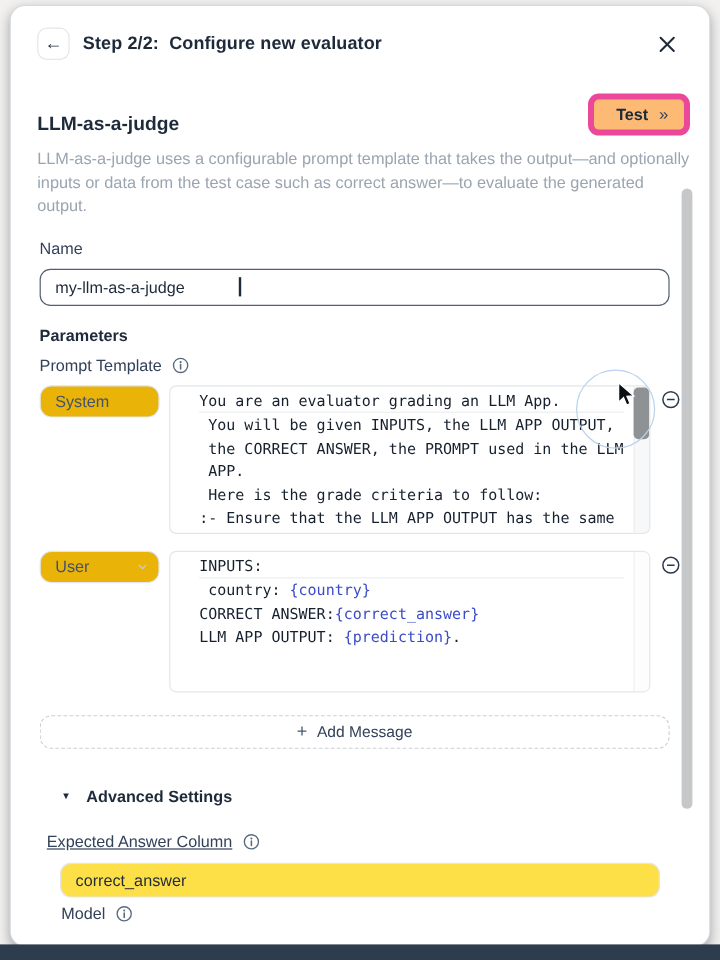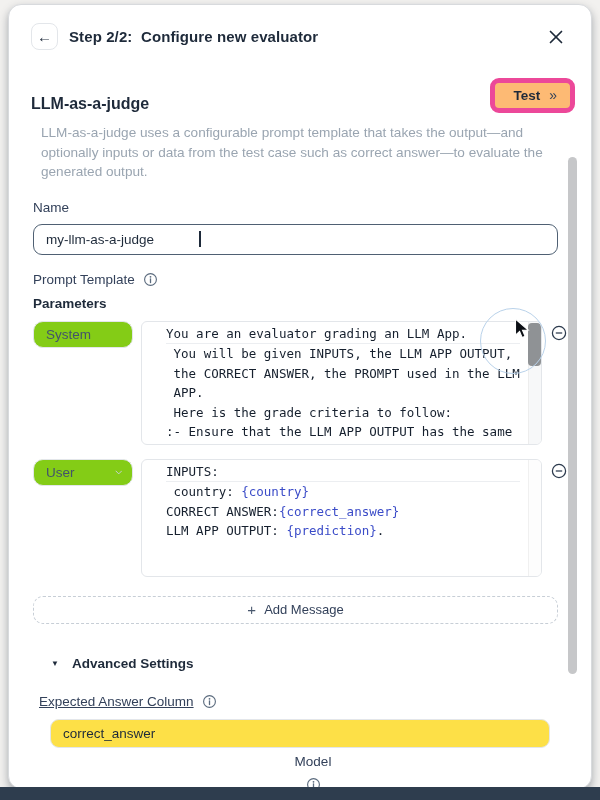--- a/index.html
+++ b/index.html
@@ -39,41 +39,41 @@
   .eval-header{ display:flex; align-items:flex-end; justify-content:space-between; margin:0 0 10px 6px; }
   .eval-title{ font-size:16px; font-weight:700; color:#1e2a3a; }
   .test-btn{
     display:flex; align-items:center; gap:9px;
     border:5px solid #ec4899; border-radius:9px; background:#fdba74;
     padding:4px 13px 5px 18px; font-size:13.5px; font-weight:600; color:#1e2a3a;
     cursor:pointer;
   }
   .test-chev{ font-size:14px; color:#33435a; font-weight:400; }
   .eval-desc{
-    margin-left:16px; max-width:545px;
+    margin-left:6px; max-width:545px;
     font-size:13.6px; line-height:19.5px; color:#9aa5b1; margin-bottom:18px;
   }
   
   .field-label{ font-size:13.5px; color:#33415a; margin:0 0 9px 8px; display:flex; align-items:center; gap:8px; }
   .label-bold{ font-weight:700; color:#1e2a3a; }
   .text-input{
     height:31px; border:1.5px solid #4f6073; border-radius:9px;
     display:flex; align-items:center; padding:0 12px;
     font-size:13.5px; color:#1e2a3a; margin:0 17px 17px 8px; background:#fff;gap:44px;
   }
   .caret{ display:inline-block; width:1.5px; height:16px; background:#1e2a3a; margin-left:1px; }
   .section-label{ margin:0 0 10px 8px; }
   
   .info-ic{ display:inline-flex; cursor:pointer; }
   
   .msg-row{ display:flex; align-items:flex-start; margin:0 8px 14px 8px; }
   .role-select{
     width:100px; height:27px; border:1px solid #e3e6ea; border-radius:10px;
     display:flex; align-items:center; justify-content:space-between;
-    padding:0 10px 0 12px; font-size:13.5px; color:#43536b; background:#84cc16;
+    padding:0 10px 0 12px; font-size:13.5px; color:#43536b; background:#eab308;
     cursor:pointer; flex:none;gap:40px;
   }
   .msg-box{
     flex:1; margin-left:8px; height:124px; border:1px solid #e3e6ea; border-radius:6px;
     position:relative; overflow:hidden; background:#fff; cursor:text;padding-left:16px;
   }
   .msg-box.user{ height:118px; }
   .msg-lines{
     font-family:"DejaVu Sans Mono", monospace; font-size:12.5px; line-height:19.5px;
     color:#16202e; padding:2px 21px 0 8px; white-space:pre;
@@ -104,21 +104,21 @@
     font-size:13.5px; font-weight:600; color:#1e2a3a; cursor:pointer;
   }
   .tri-ic{ font-size:8px; color:#1e2a3a; }
   .adv-label{ margin:23px 0 10px 14px;text-decoration:underline; }
   .adv-input{
     height:29px; border:1px solid #e3e6ea; border-radius:9px;
     display:flex; align-items:center; padding:0 12px;
     font-size:13.5px; color:#1e2a3a; margin:0 25px 6px 25px; background:#fde047;
     width:auto;
   }
-  .model-label{ margin:0 0 0 26px;flex-direction:column; }
+  .model-label{ margin:0 0 0 26px; }
   
   .modal-footer{
     display:flex; align-items:center; justify-content:flex-end; gap:27px;
     margin:21px 3px 0 0;
   }
   .reset-btn{
     background:none; border:none; font-size:14px; color:#33415a;
     font-family:inherit; cursor:pointer; padding:6px 4px;
   }
   .save-btn{
@@ -165,34 +165,34 @@
     </button>
   </div>
 
   <p class="eval-desc">LLM-as-a-judge uses a configurable prompt template that takes the output—and optionally inputs or data from the test case such as correct answer—to evaluate the generated output.</p>
 
   <div class="field-label">Name</div>
   <div class="text-input">
     <span>my-llm-as-a-judge</span>
       <span class="caret"></span>
   </div>
+
+  <div class="field-label label-bold section-label">Parameters</div>
 
   <div class="field-label">
     <span>Prompt Template</span>
     <span class="info-ic">
       <svg width="15" height="15" viewBox="0 0 16 16">
         <circle cx="8" cy="8" r="6.3" fill="none" stroke="#5b6b7e" stroke-width="1.2"></circle>
         <circle cx="8" cy="5.1" r="0.95" fill="#5b6b7e"></circle>
         <line x1="8" y1="7.3" x2="8" y2="11.2" stroke="#5b6b7e" stroke-width="1.4" stroke-linecap="round"></line>
       </svg>
     </span>
   </div>
 
-  <div class="field-label label-bold section-label">Parameters</div>
-
   <div class="msg-row">
     <div class="role-select">
       <span>System</span>
       <svg width="11" height="7" viewBox="0 0 11 7">
         <polyline points="1,1 5.5,5.5 10,1" fill="none" stroke="#c9d2dc" stroke-width="1.4"></polyline>
       </svg>
     </div>
     <div class="msg-box">
       <div class="msg-lines"><div class="code-line first"><span>You are an evaluator grading an LLM App.</span></div><div class="code-line"><span> You will be given INPUTS, the LLM APP OUTPUT,</span></div><div class="code-line"><span> the CORRECT ANSWER, the PROMPT used in the LLM</span></div><div class="code-line"><span> APP.</span></div><div class="code-line"><span> Here is the grade criteria to follow:</span></div><div class="code-line"><span>:- Ensure that the LLM APP OUTPUT has the same</span></div><div class="code-line"><span>meaning as the CORRECT ANSWER</span></div></div>
       <div class="box-scroll-track">

